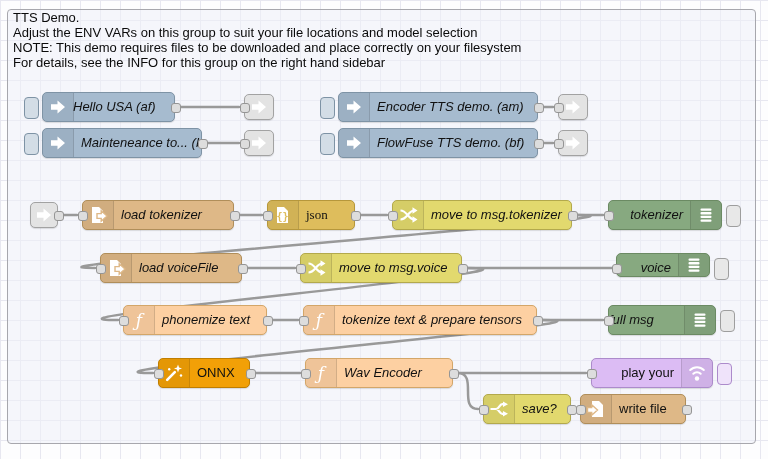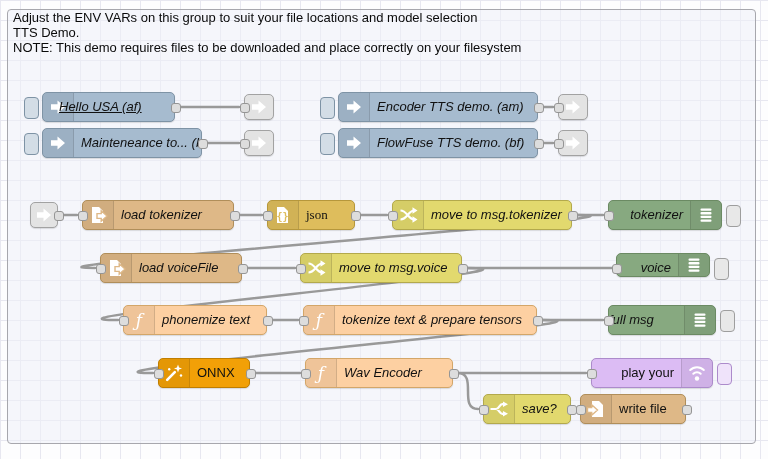--- a/index.html
+++ b/index.html
@@ -23,23 +23,24 @@
   .nbtn{position:absolute;width:15px;height:22px;border-radius:4px;box-sizing:border-box;}
   #wires{position:absolute;left:0;top:0;}
   svg{display:block;}
 </style>
 </head>
 <body>
 
 <div class="canvas">
   <div class="group"></div>
   <div id="comment">
+      <div>TTS Demo.</div>
       <div>Adjust the ENV VARs on this group to suit your file locations and model selection</div>
-      <div>TTS Demo.</div>
       <div>NOTE: This demo requires files to be downloaded and place correctly on your filesystem</div>
+      <div>For details, see the INFO for this group on the right hand sidebar</div>
     </div>
   <svg id="wires" width="768" height="459">
       <path d="M180 107 C209.5 107 209.5 107 239 107" fill="none" stroke="#999999" stroke-width="2.5" stroke-linecap="round"></path>
       <path d="M543 107 C563 107 533 107 553 107" fill="none" stroke="#999999" stroke-width="2.5" stroke-linecap="round"></path>
       <path d="M207 143 C227 143 219 143 239 143" fill="none" stroke="#999999" stroke-width="2.5" stroke-linecap="round"></path>
       <path d="M543 143 C563 143 533 143 553 143" fill="none" stroke="#999999" stroke-width="2.5" stroke-linecap="round"></path>
       <path d="M63 215 C83 215 57 215 77 215" fill="none" stroke="#999999" stroke-width="2.5" stroke-linecap="round"></path>
       <path d="M239 215 C259 215 242 215 262 215" fill="none" stroke="#999999" stroke-width="2.5" stroke-linecap="round"></path>
       <path d="M360 215 C380 215 367 215 387 215" fill="none" stroke="#999999" stroke-width="2.5" stroke-linecap="round"></path>
       <path d="M577 215 C597 215 583 215 603 215" fill="none" stroke="#999999" stroke-width="2.5" stroke-linecap="round"></path>
@@ -55,21 +56,21 @@
       <path d="M458 373 C478 373 458 409 478 409" fill="none" stroke="#999999" stroke-width="2.5" stroke-linecap="round"></path>
       <path d="M576 409 C596 409 583 409 603 409" fill="none" stroke="#999999" stroke-width="2.5" stroke-linecap="round"></path>
     </svg>
   <div id="nodes">
       <div class="node" style="left: 42px; top: 92px; width: 133px; height: 30px; background: rgb(166, 187, 207); border: 1px solid rgb(126, 147, 165);">
         <div class="iconbox left">
           <svg width="20" height="20" viewBox="0 0 20 20">
             <path fill="#fff" d="M3 7.2h6.5V3.5L17 10l-7.5 6.5v-3.7H3z"></path>
           </svg>
         </div>
-        <span class="lbl ital" style="line-height: 28px; padding-left: 16px; text-align: left; text-decoration: underline;">Hello USA (af)</span>
+        <span class="lbl ital" style="line-height: 28px; padding-left: 30px; text-align: left;">Hello USA (af)</span>
         <div class="nbtn" style="top: 4px; background: rgb(211, 221, 230); border: 1px solid rgb(126, 147, 165); left: -19px;"></div>
         <div class="port" style="top: 10px; left: 128px; background: rgb(221, 221, 221); border: 1px solid rgb(149, 149, 149);"></div>
       </div>
       <div class="node" style="left: 244px; top: 94px; width: 30px; height: 26px; background: rgb(227, 227, 227); border: 1px solid rgb(162, 162, 162);">
         <div class="iconbox center">
           <svg width="20" height="20" viewBox="0 0 20 20">
             <path fill="#fff" d="M3 7.2h6.5V3.5L17 10l-7.5 6.5v-3.7H3z"></path>
           </svg>
         </div>
         <div class="port" style="top: 8px; left: -5px; background: rgb(221, 221, 221); border: 1px solid rgb(149, 149, 149);"></div>

